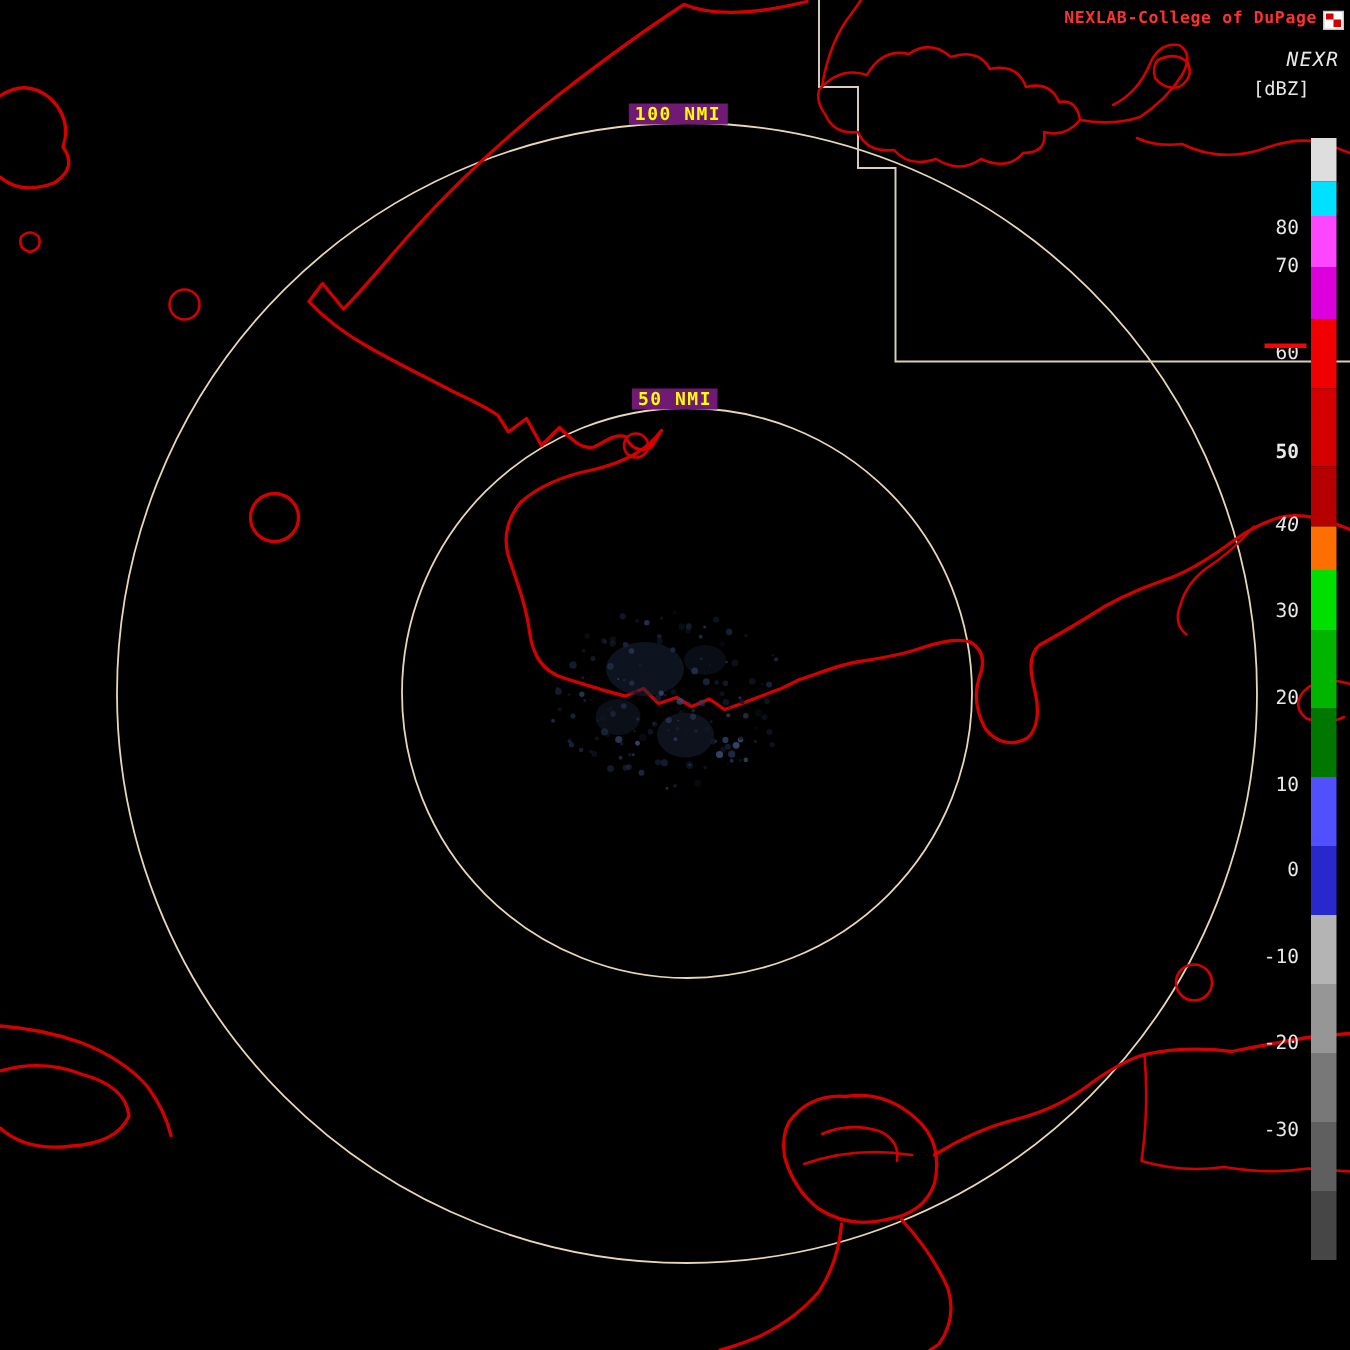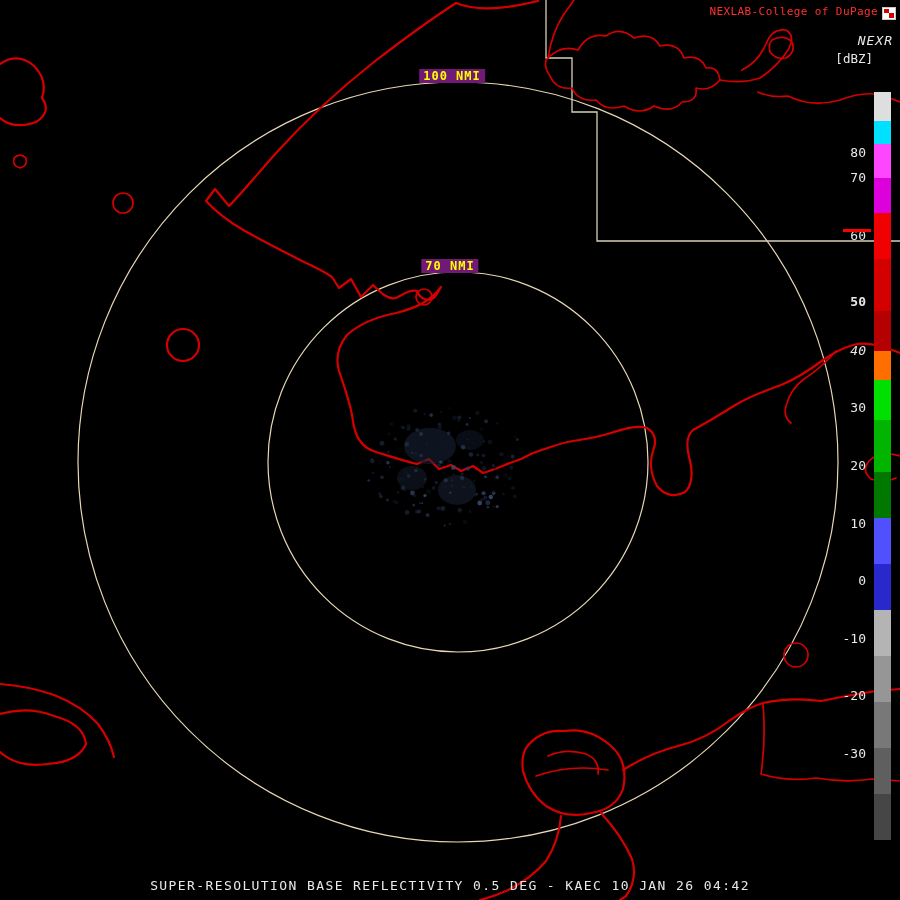--- a/index.html
+++ b/index.html
@@ -23,21 +23,21 @@
   .red-line{fill:none;stroke:var(--boundary-red);stroke-width:2.2;stroke-linejoin:round;stroke-linecap:round;}
   .red-thin{stroke-width:1.7;}
   .ring-label{
     position:absolute;transform:translateX(-50%);
     background:#701a75;color:var(--label-yellow);
     font-size:12px;font-weight:bold;letter-spacing:1px;
     line-height:14px;padding:0 4px;white-space:pre;
   }
   .branding{
     position:absolute;top:5px;right:22px;
-    color:var(--brand-red);font-size:11px;font-weight:normal;letter-spacing:.4px;white-space:pre;
+    color:var(--brand-red);font-size:11px;font-weight:bold;letter-spacing:.4px;white-space:pre;
   }
   .logo{position:absolute;top:5px;right:4px;width:14px;height:13px;}
   .product{position:absolute;top:33px;right:7px;color:var(--text-white);font-size:13px;letter-spacing:1px;font-style:italic;}
   .units{position:absolute;top:51px;right:27px;color:var(--text-white);font-size:12.5px;}
   .colorbar{
     position:absolute;left:874px;top:92px;width:17px;height:748px;
     display:flex;flex-direction:column;
   }
   .cb-seg{width:100%;}
   .cb-tick{
@@ -263,21 +263,21 @@
         <circle cx="427.6" cy="515.1" r="1.94" fill="#34466b" opacity="0.55"></circle>
         <circle cx="435.9" cy="482.3" r="0.78" fill="#2a3a5c" opacity="0.44"></circle>
         <circle cx="459.2" cy="417.6" r="2.06" fill="#2a3a5c" opacity="0.44"></circle>
         <circle cx="415.2" cy="410.8" r="2.05" fill="#1f2c46" opacity="0.52"></circle>
         <circle cx="475.5" cy="494.4" r="1.99" fill="#141e30" opacity="0.66"></circle>
         <circle cx="490.8" cy="496.9" r="2.27" fill="#34466b" opacity="0.94"></circle>
       </g>
   </svg>
 
   <div class="ring-label" style="left:452px;top:69px;">100 NMI</div>
-  <div class="ring-label" style="left:450px;top:259px;">70 NMI</div>
+  <div class="ring-label" style="left:450px;top:259px;">50 NMI</div>
 
   <div class="branding">NEXLAB-College of DuPage</div>
   <div class="logo">
     <svg width="14" height="13" viewBox="0 0 14 13">
       <rect x="0.5" y="0.5" width="13" height="12" fill="#ffffff" stroke="#c8c8c8"></rect>
       <rect x="2" y="2" width="5" height="4" fill="#d40000"></rect>
       <rect x="7" y="6" width="5" height="5" fill="#d40000"></rect>
     </svg>
   </div>
   <div class="product">NEXR</div>
@@ -312,14 +312,13 @@
       <div class="cb-tick" style="top: 400.462px;">30</div>
       <div class="cb-tick" style="top: 458px;">20</div>
       <div class="cb-tick" style="top: 515.538px;">10</div>
       <div class="cb-tick" style="top: 573.077px;">0</div>
       <div class="cb-tick" style="top: 630.615px;">-10</div>
       <div class="cb-tick" style="top: 688.154px;">-20</div>
       <div class="cb-tick" style="top: 745.692px;">-30</div>
     </div>
   <div class="marker" style="top: 229.092px; background: rgb(255, 0, 0);"></div>
 
-  <div class="footer">SUPER-RESOLUTION BASE REFLECTIVITY 0.5 DEG - KAEC 10 JAN 26 04:42</div>
 </div>
 
 </body></html>

